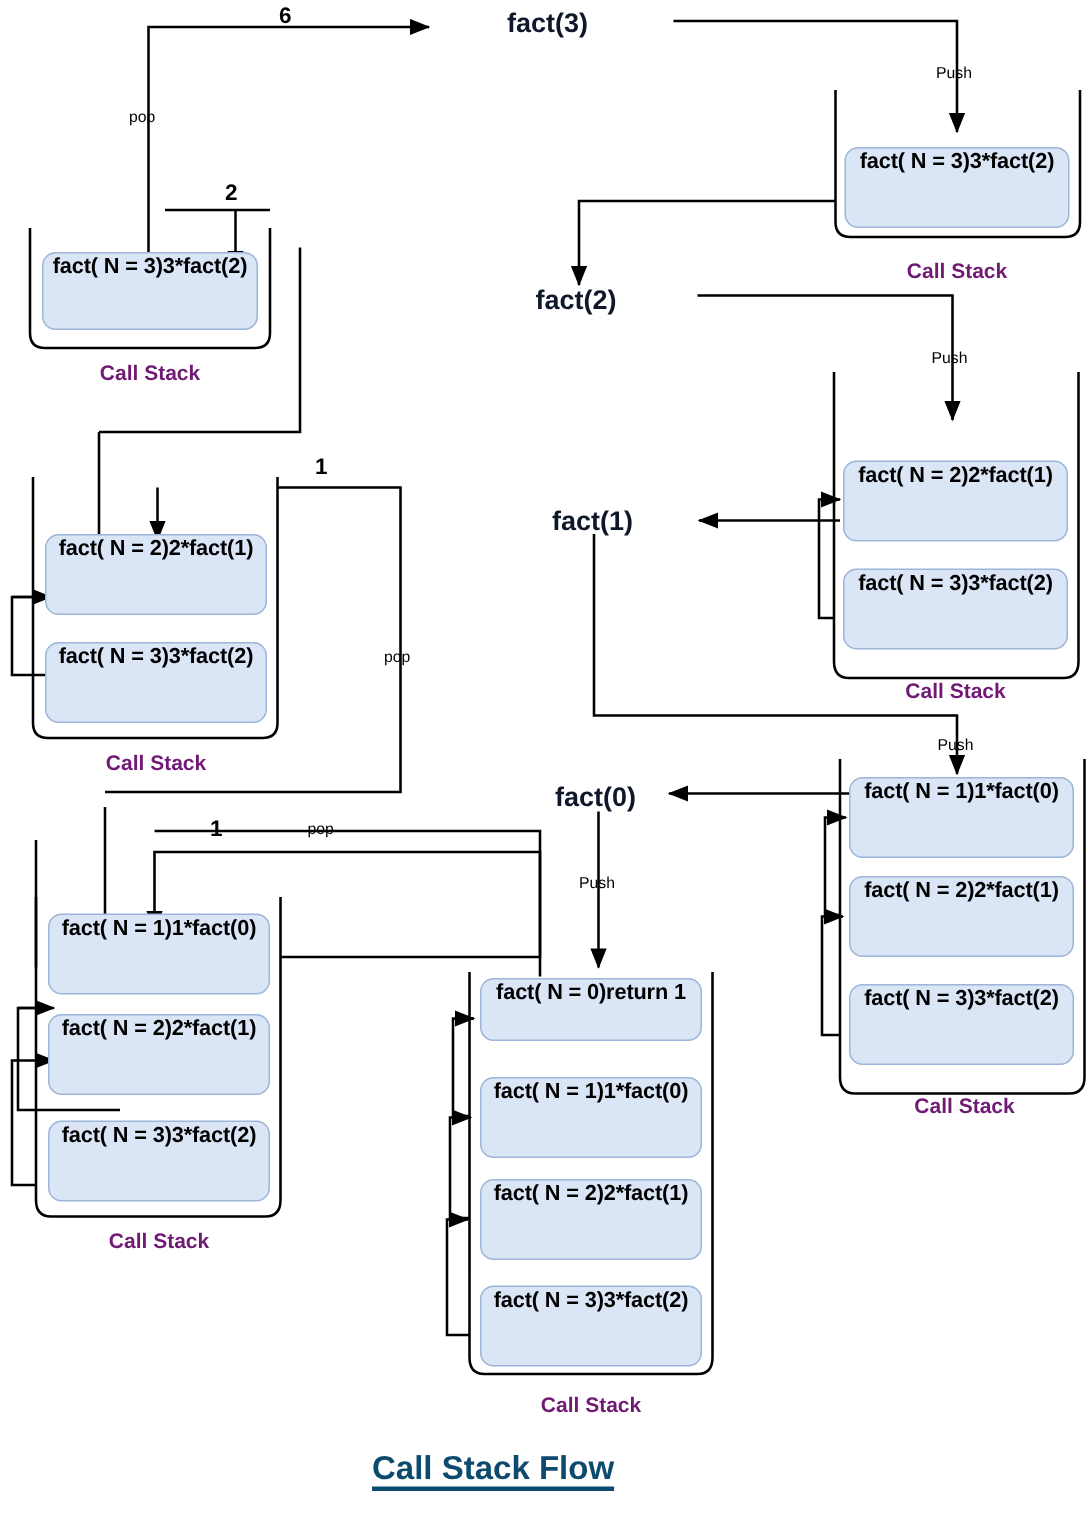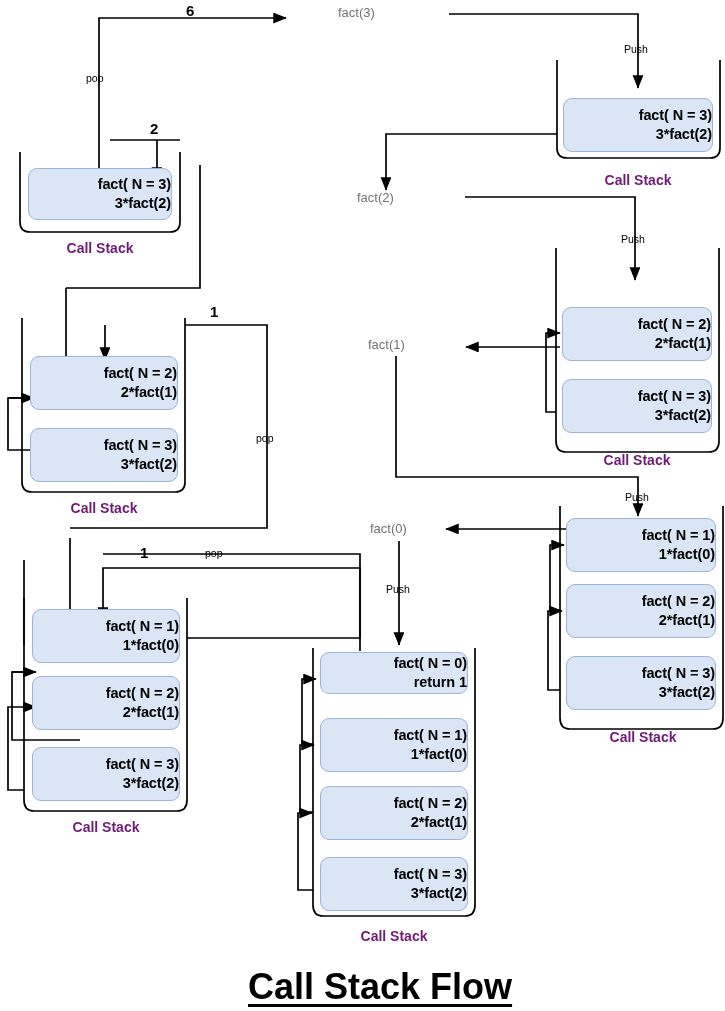--- a/index.html
+++ b/index.html
@@ -3,35 +3,35 @@
 <meta charset="utf-8">
 <style>
   html,body{margin:0;padding:0;background:#ffffff;}
   body{width:725px;height:1011px;position:relative;overflow:hidden;
        font-family:"Liberation Sans",sans-serif;}
   #canvas{position:absolute;left:0;top:0;width:725px;height:1011px;}
   svg.wires{position:absolute;left:0;top:0;width:725px;height:1011px;pointer-events:none;}
 
   .frame{position:absolute;background:#dae5f5;border:1.6px solid #9cb5d8;
          border-radius:9px;box-sizing:border-box;
-         display:flex;flex-direction:column;align-items:flex-end;justify-content:center;
+         display:flex;align-items:flex-start;justify-content:center;
          font-weight:bold;font-size:14.5px;color:#000;line-height:1.32;
          letter-spacing:-0.1px;}
   .frame span{display:block;white-space:nowrap;}
 
   .cs-label{position:absolute;color:#701a75;font-weight:bold;font-size:14px;
             white-space:nowrap;text-align:center;}
 
-  .callnode{position:absolute;color:#737373;font-weight:normal;font-size:13px;
+  .callnode{position:absolute;color:#0f172a;font-weight:bold;font-size:18px;
             white-space:nowrap;}
 
   .edgelbl{position:absolute;color:#000;font-size:10.5px;white-space:nowrap;}
   .edgelbl.big{font-weight:bold;font-size:15px;}
 
-  .title{position:absolute;font-weight:bold;font-size:36px;color:#000000;
+  .title{position:absolute;font-weight:bold;font-size:22px;color:#0c4a6e;
          white-space:nowrap;text-decoration:underline;text-underline-offset:5px;
          text-decoration-thickness:3px;}
 </style>
 </head>
 <body>
 
 <div id="canvas">
 
   <svg class="wires" viewBox="0 0 725 1011" xmlns="http://www.w3.org/2000/svg">
     <defs>

